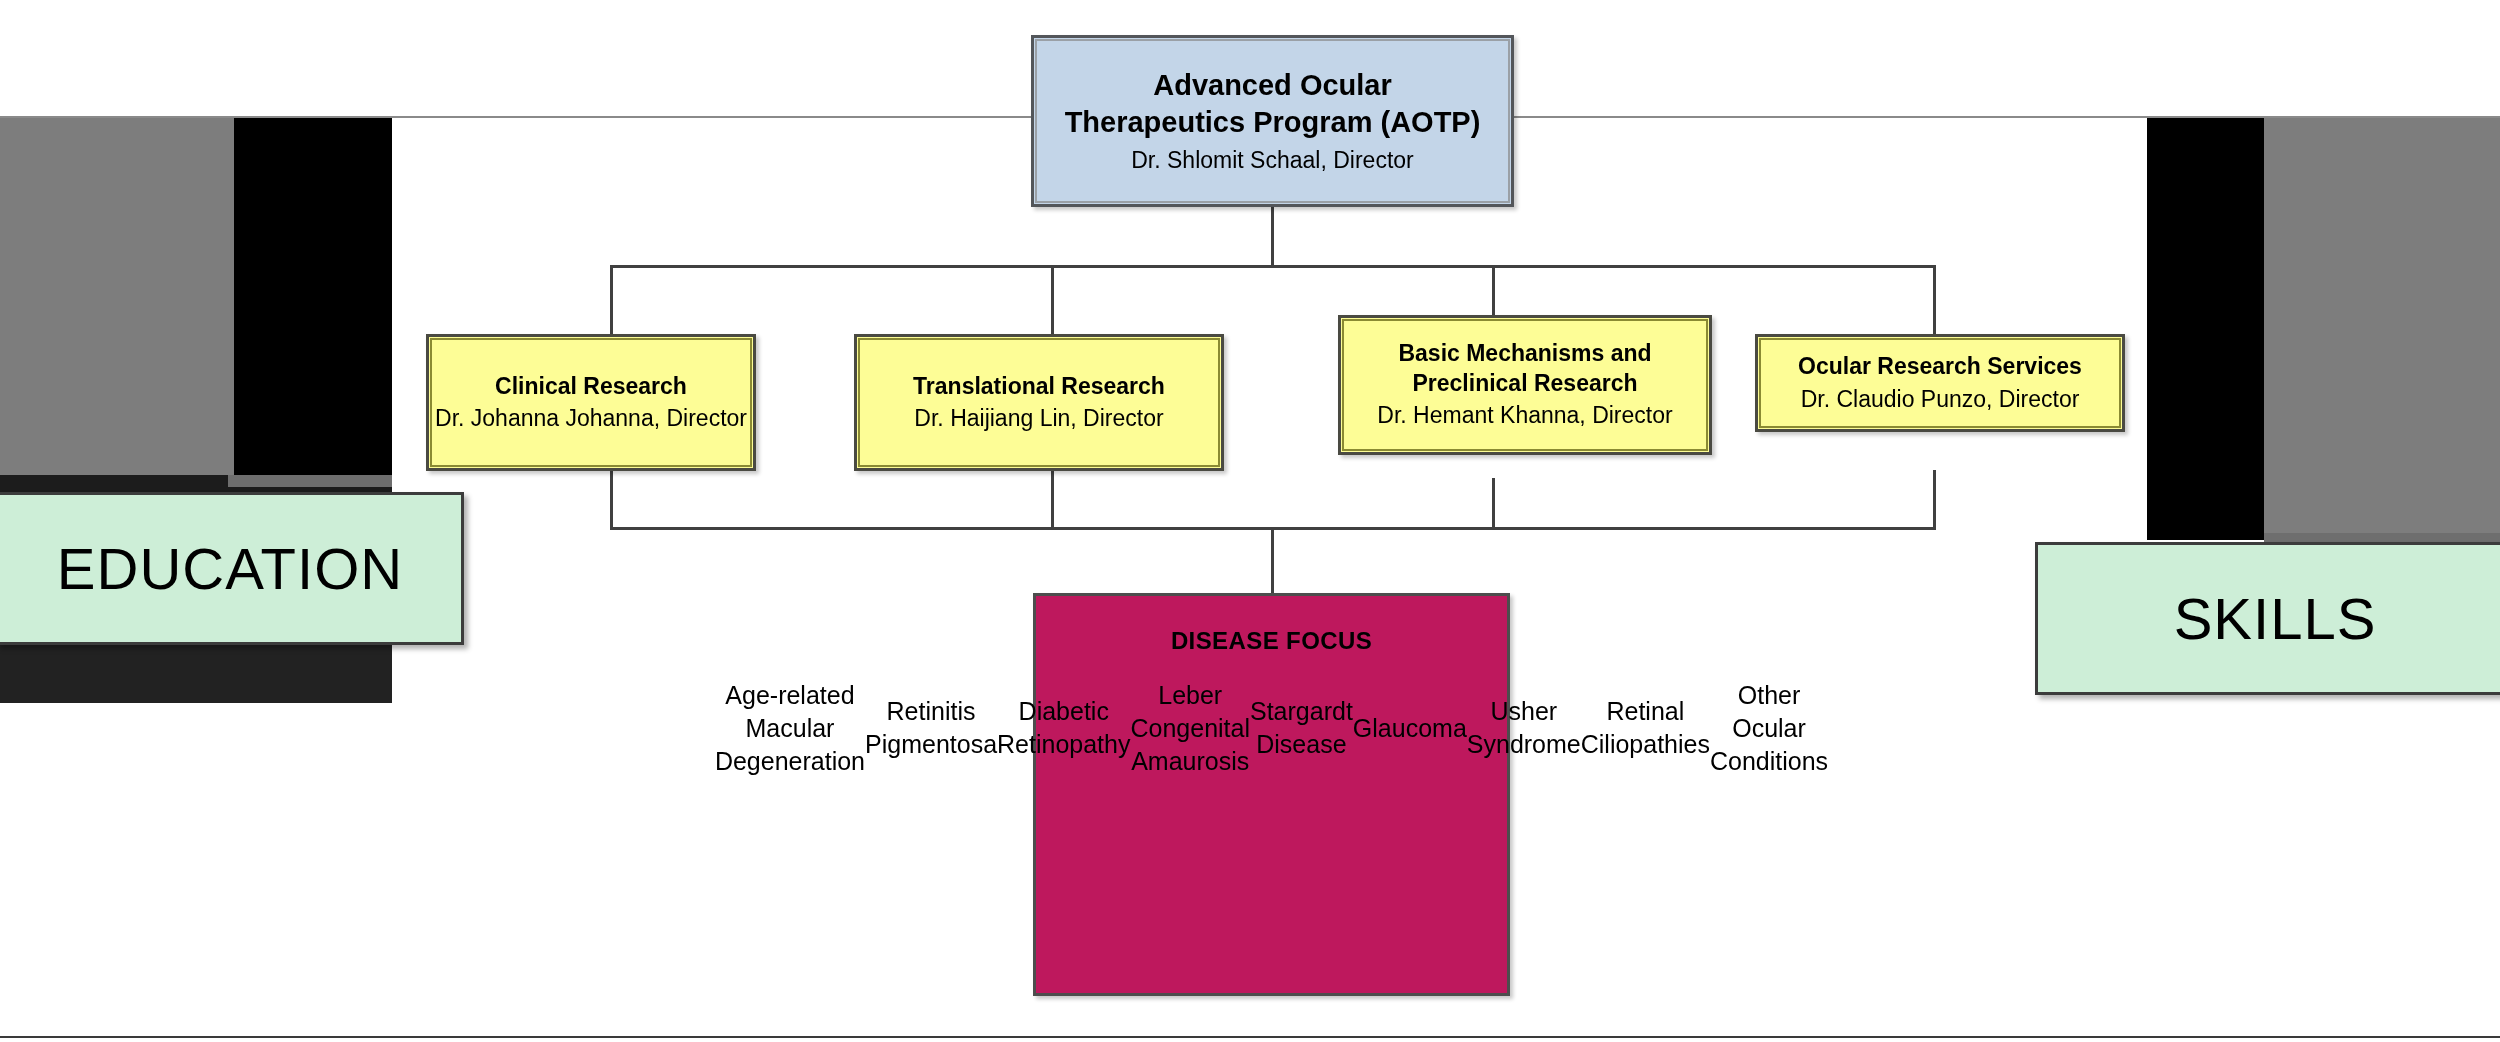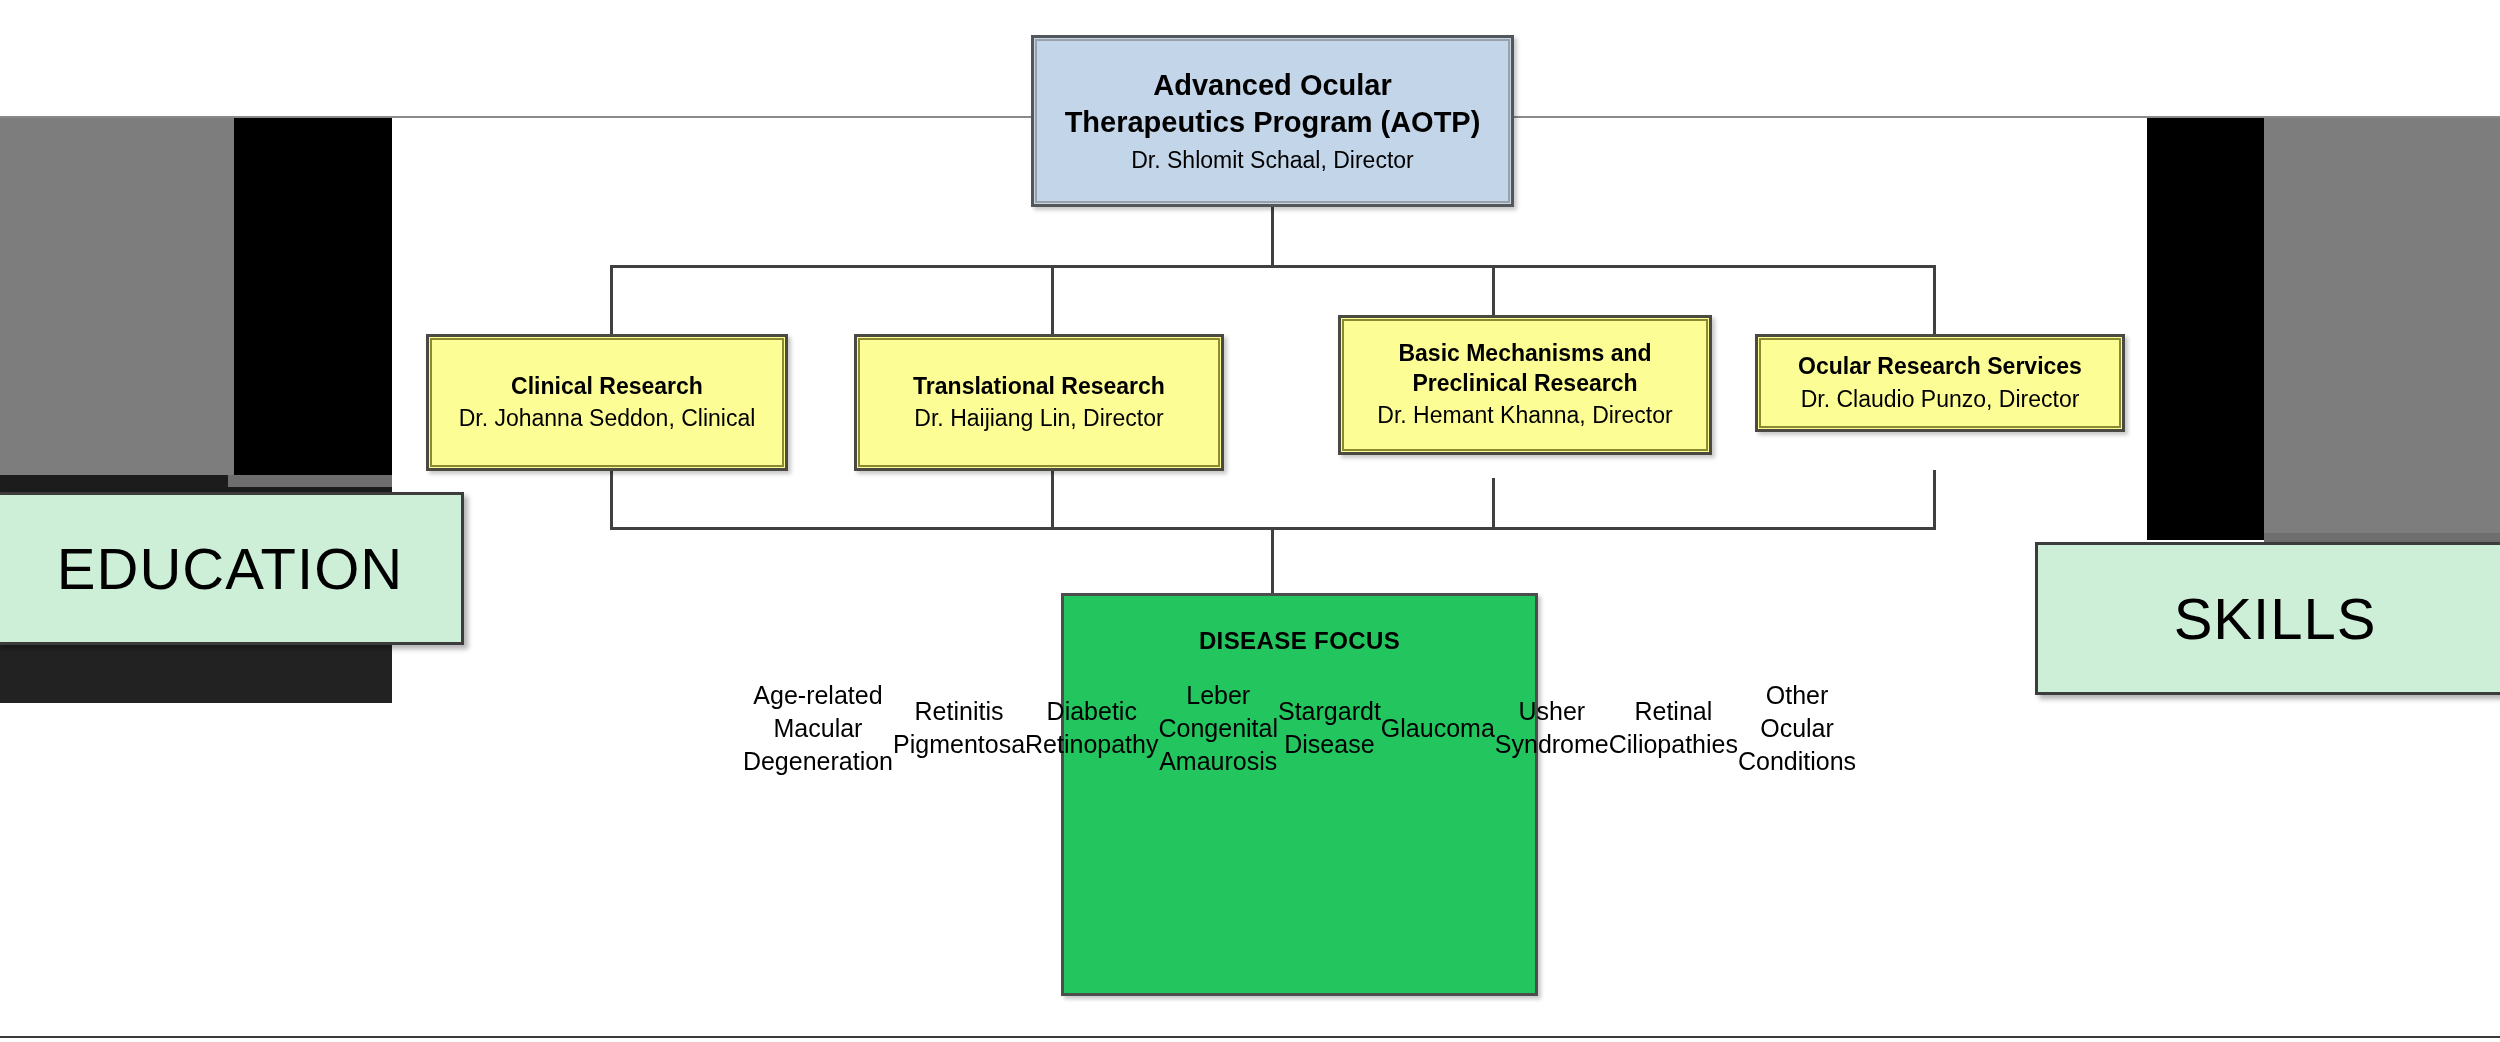--- a/index.html
+++ b/index.html
@@ -84,25 +84,24 @@
     background: #fdfd96;
     border: 3px solid #4a4a42;
     outline: 2px solid #8a8a33;
     outline-offset: -6px;
   }
   .node-div .title { font-size: 23px; }
   .node-div .sub   { font-size: 23px; margin-top: 3px; }
 
   
   .node-disease {
-    background: #22c55e;
+    background: #be185d;
     border: 3px solid #4d4d4d;
     justify-content: flex-start;
     padding-top: 30px;
-    margin-left: 28px;
   }
   .node-disease .title {
     font-size: 24px;
     letter-spacing: 0.4px;
     margin-bottom: 22px;
   }
   .node-disease .list {
     display: flex;
     flex-direction: row;
     align-items: center;
@@ -154,23 +153,23 @@
   <div class="conn conn-v" style="left:1933px; top:470px; height:60px;"></div>
   <div class="conn conn-h" style="left:610px; top:527px; width:1325px;"></div>
   <div class="conn conn-v" style="left:1271px; top:527px; height:66px;"></div>
 
   <div class="node node-root" style="left:1031px; top:35px; width:483px; height:172px;">
     <div class="title">Advanced Ocular</div>
     <div class="title">Therapeutics Program (AOTP)</div>
     <div class="sub">Dr. Shlomit Schaal, Director</div>
   </div>
 
-  <div class="node node-div" style="left:426px; top:334px; width:362px; height:137px;">
+  <div class="node node-div" style="left:426px; top:334px; width:330px; height:137px;">
     <div class="title">Clinical Research</div>
-    <div class="sub">Dr. Johanna Seddon, Clinical</div>
+    <div class="sub">Dr. Johanna Johanna, Director</div>
   </div>
 
   <div class="node node-div" style="left:854px; top:334px; width:370px; height:137px;">
     <div class="title">Translational Research</div>
     <div class="sub">Dr. Haijiang Lin, Director</div>
   </div>
 
   <div class="node node-div" style="left:1307px; top:315px; width:374px; height:140px;margin-left:31px;">
     <div class="title">Basic Mechanisms and</div>
     <div class="title">Preclinical Research</div>

